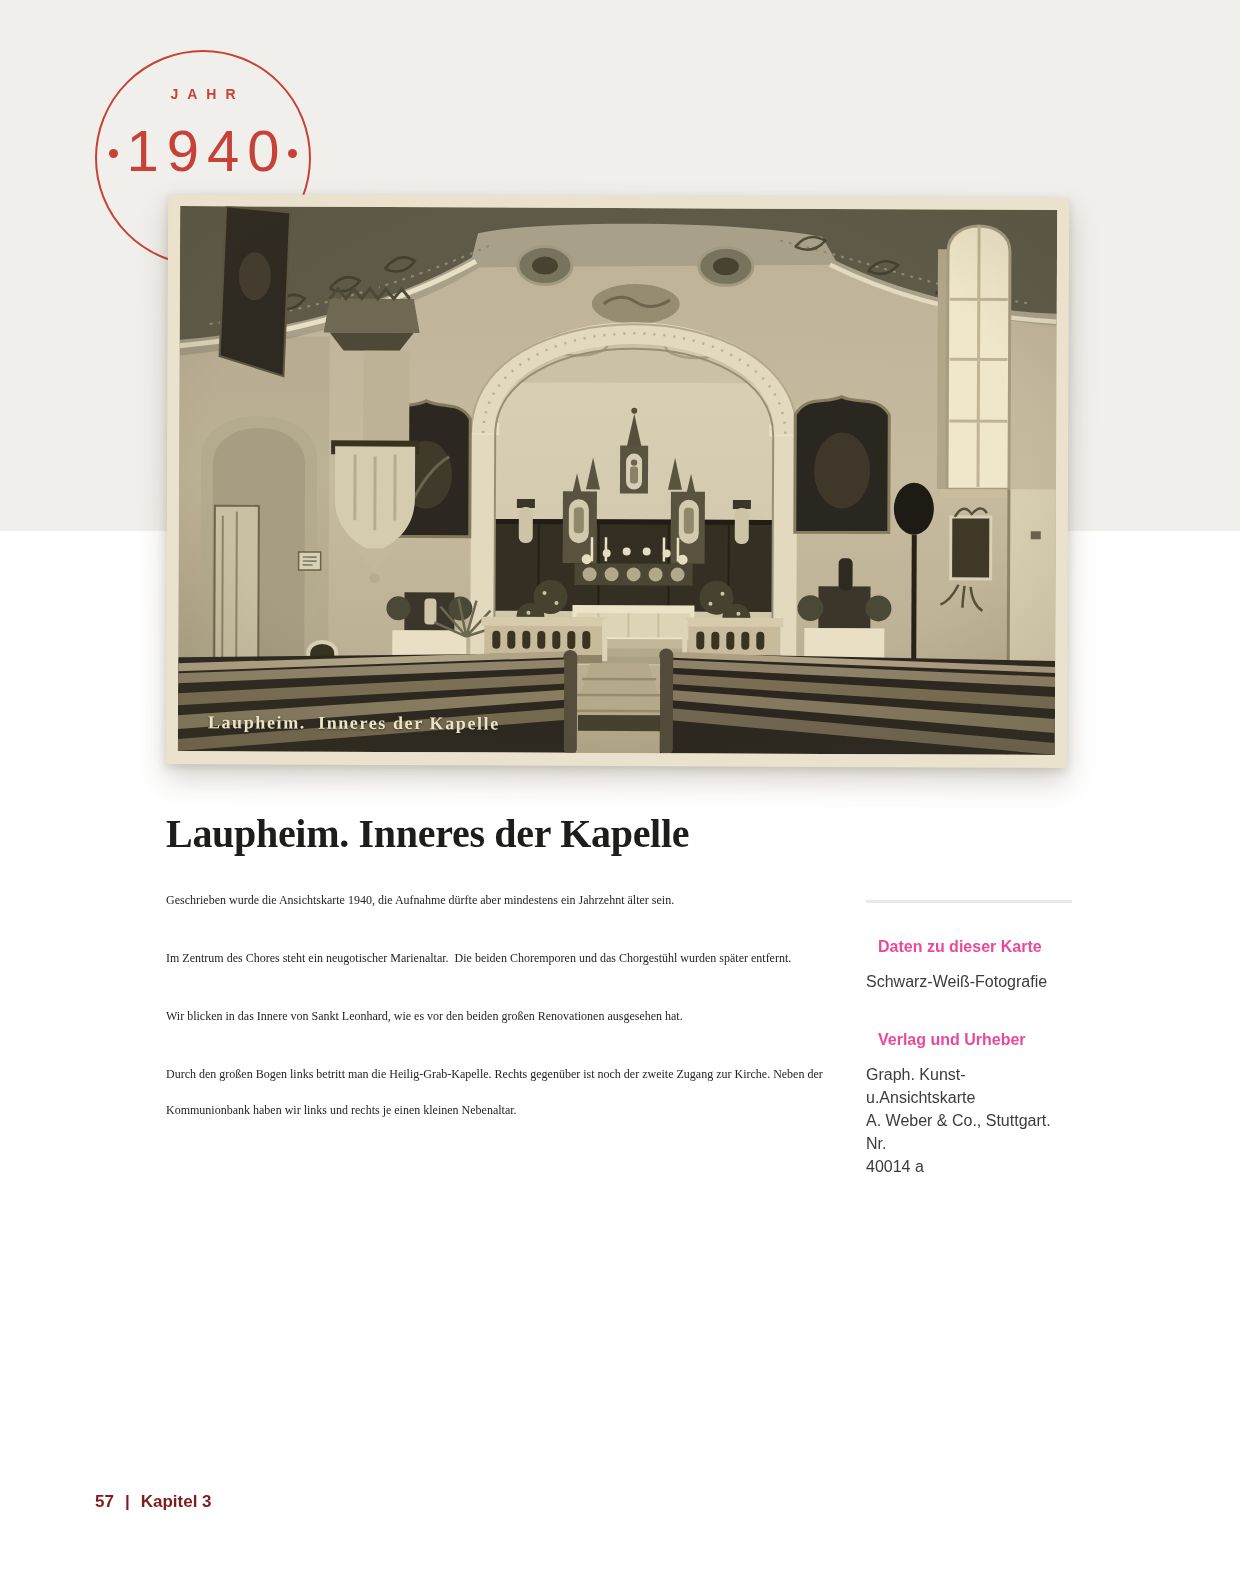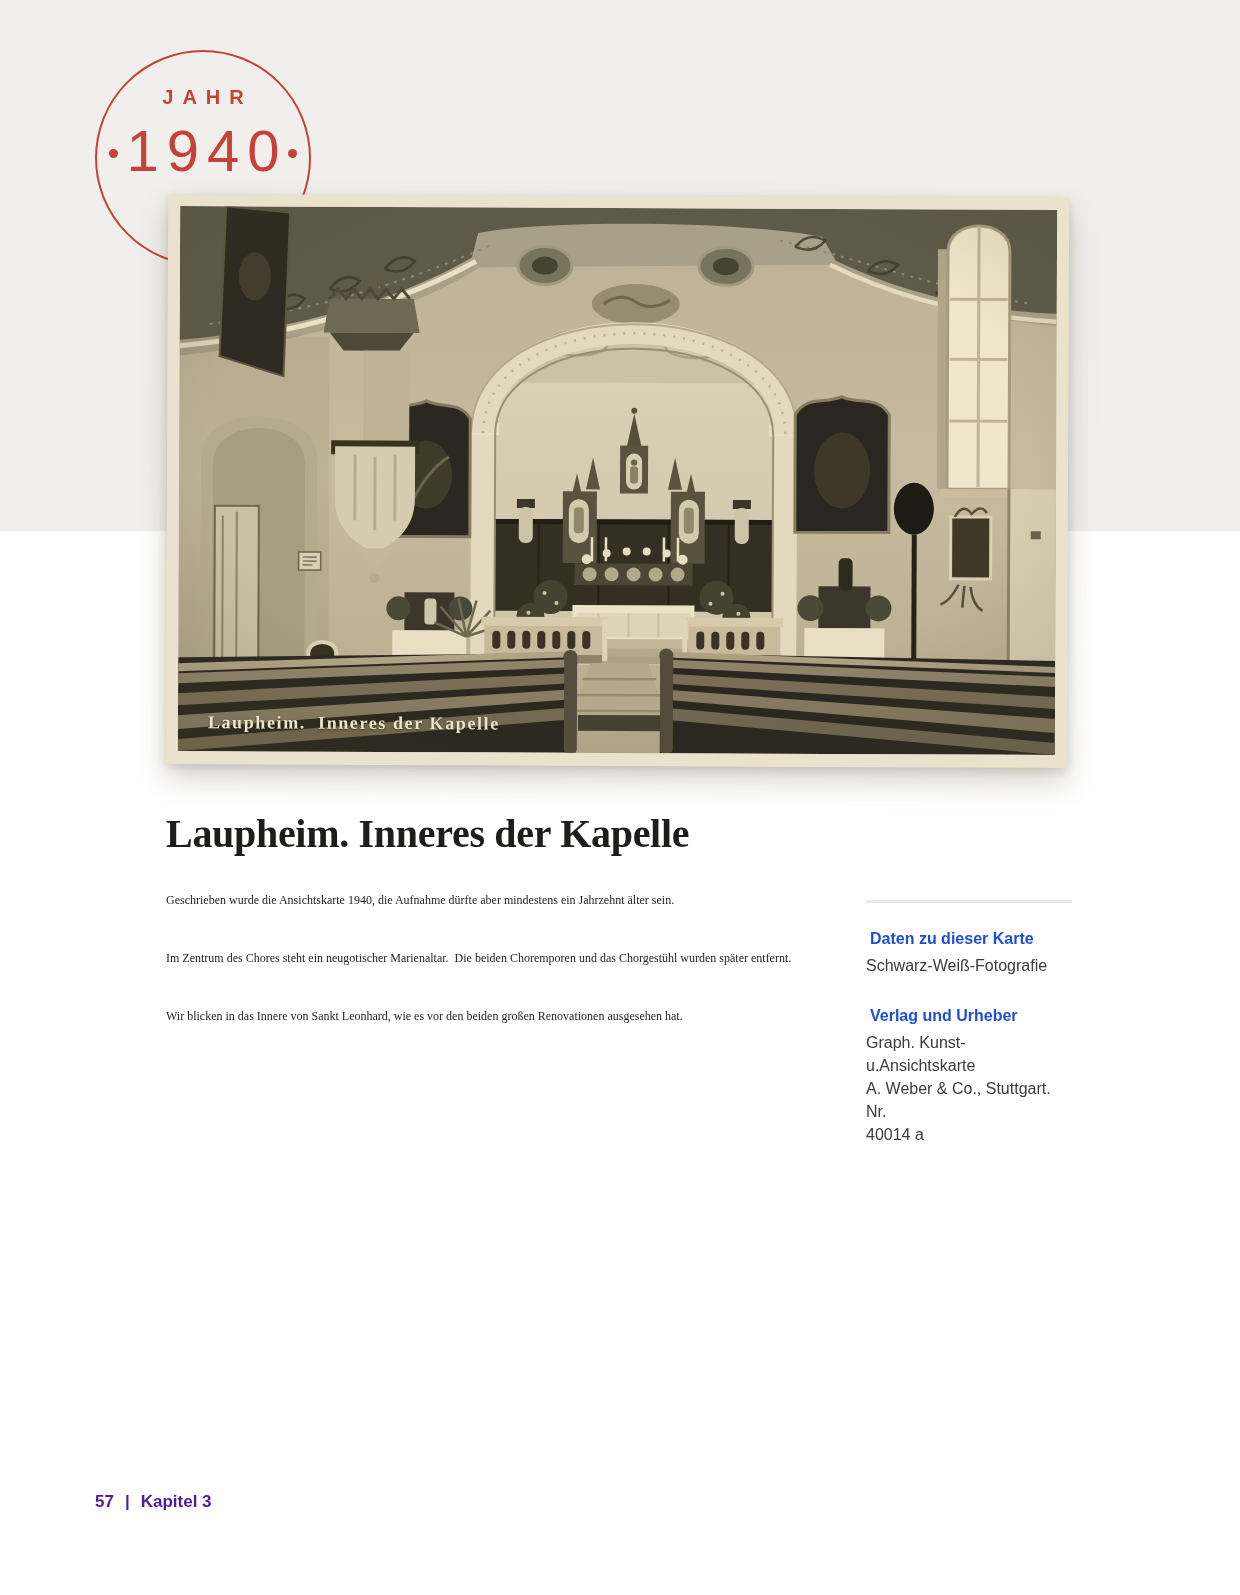--- a/index.html
+++ b/index.html
@@ -4,21 +4,21 @@
 <style>
   html,body{margin:0;padding:0;background:#ffffff;}
   .page{position:relative;width:1240px;height:1595px;background:#ffffff;overflow:hidden;
         font-family:"Liberation Sans",sans-serif;}
   .top-band{position:absolute;left:0;top:0;width:100%;height:531px;background:#f0efec;}
 
   
   .badge{position:absolute;left:95px;top:50px;width:212px;height:212px;border:2px solid #c5392d;
          border-radius:50%;z-index:1;opacity:.95;}
   .badge-label{position:absolute;top:34px;left:0;right:0;text-align:center;color:#c5392d;
-         font-weight:700;font-size:20px;letter-spacing:9px;padding-left:9px;}
+         font-weight:700;font-size:14px;letter-spacing:9px;padding-left:9px;}
   .badge-year-row{position:absolute;top:70px;left:0;right:0;display:flex;align-items:center;
          justify-content:center;gap:0;color:#c5392d;}
   .badge-year{font-size:58px;line-height:58px;letter-spacing:8px;padding-left:8px;font-weight:400;}
   .badge-dot{width:9px;height:9px;border-radius:50%;background:#c5392d;margin-top:4px;}
 
   
   .postcard{position:absolute;left:167px;top:196px;width:901px;height:570px;background:#ebe2cd;
          border-radius:2px;transform:rotate(.25deg);z-index:2;
          box-shadow:0 14px 28px rgba(90,78,55,.25),0 3px 8px rgba(90,78,55,.18);}
   .photo{position:absolute;left:12px;top:12px;width:877px;height:545px;background:#c5ba9e;overflow:hidden;}
@@ -30,26 +30,26 @@
   
   .article-title{position:absolute;left:166px;top:810px;margin:0;font-family:"Liberation Serif",serif;
          font-size:40px;font-weight:700;color:#1d1d1b;letter-spacing:-.3px;}
   .article-body{position:absolute;left:166px;top:882px;width:665px;font-family:"Liberation Serif",serif;
          font-size:12px;line-height:36px;color:#242424;}
   .article-body p{margin:0 0 22px 0;}
 
   
   .sidebar{position:absolute;left:866px;top:900px;width:206px;border-top:3px solid #e9e9e6;
          padding-top:20px;font-size:16px;line-height:23px;color:#3b3b3b;}
-  .sidebar h3{margin:4px;font-size:16px;line-height:23px;font-weight:700;color:#1d4ed8;}
+  .sidebar h3{margin:12px;font-size:16px;line-height:23px;font-weight:700;color:#ec4899;}
   .sb-gap{height:23px;}
 
   
   .footer{position:absolute;left:95px;top:1492px;display:flex;gap:11px;align-items:baseline;
-         font-size:17px;font-weight:700;color:#4c1d95;}
+         font-size:17px;font-weight:700;color:#7f1d1d;}
 </style>
 </head>
 <body>
 
 <div class="page">
   <div class="top-band"></div>
 
   <div class="badge">
     <div class="badge-label">JAHR</div>
     <div class="badge-year-row">
@@ -294,20 +294,21 @@
       </svg>
       <div class="photo-caption">Laupheim.&nbsp; Inneres der Kapelle</div>
     </div>
   </div>
 
   <h1 class="article-title">Laupheim. Inneres der Kapelle</h1>
   <div class="article-body">
     <p>Geschrieben wurde die Ansichtskarte 1940, die Aufnahme dürfte aber mindestens ein Jahrzehnt älter sein.</p>
     <p>Im Zentrum des Chores steht ein neugotischer Marienaltar.&nbsp; Die beiden Choremporen und das Chorgestühl wurden später entfernt.</p>
     <p>Wir blicken in das Innere von Sankt Leonhard, wie es vor den beiden großen Renovationen ausgesehen hat.</p>
+    <p>Durch den großen Bogen links betritt man die Heilig-Grab-Kapelle. Rechts gegenüber ist noch der zweite Zugang zur Kirche. Neben der Kommunion­bank haben wir links und rechts je einen kleinen Nebenaltar.</p>
   </div>
 
   <aside class="sidebar">
     <h3>Daten zu dieser Karte</h3>
     <div>Schwarz-Weiß-Fotografie</div>
     <div class="sb-gap"></div>
     <h3>Verlag und Urheber</h3>
     <div>Graph. Kunst-u.Ansichtskarte</div>
     <div>A. Weber &amp; Co., Stuttgart. Nr.</div>
     <div>40014 a</div>

